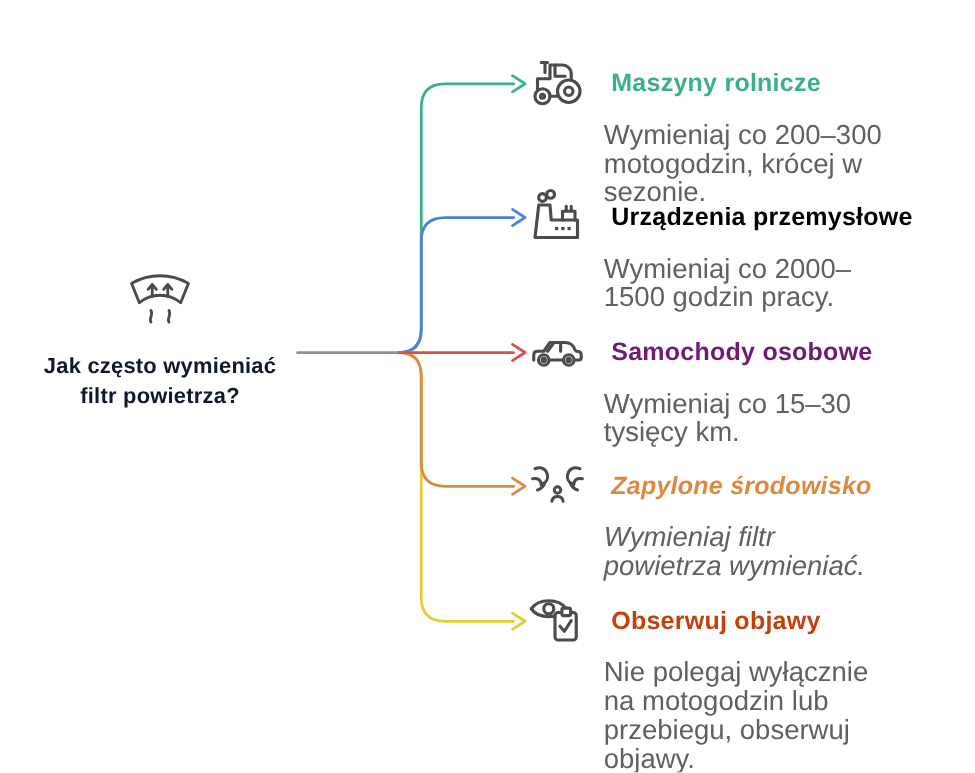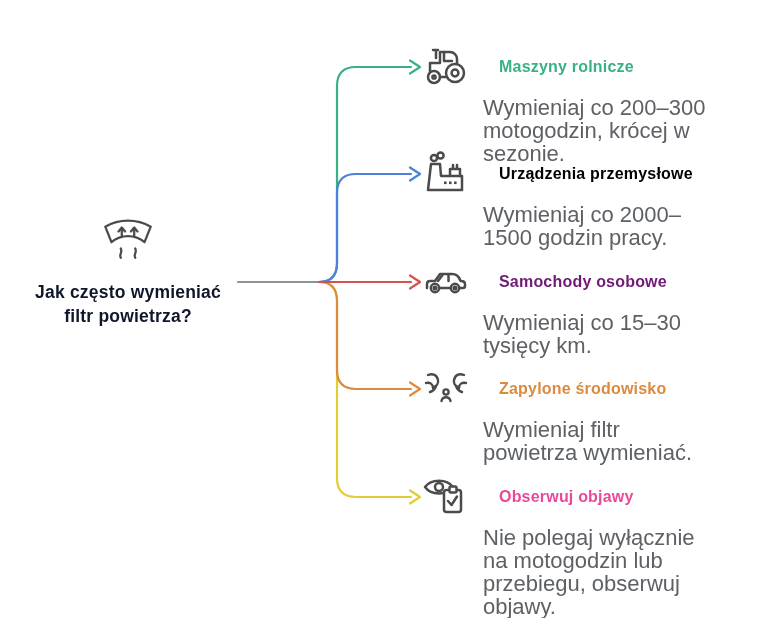--- a/index.html
+++ b/index.html
@@ -6,21 +6,21 @@
   .canvas{position:relative;width:780px;height:618px;background:#ffffff;overflow:hidden;
           font-family:"Liberation Sans",sans-serif;}
   #connectors{position:absolute;left:0;top:0;width:780px;height:618px;}
   .root-icon{position:absolute;left:97px;top:211px;width:62px;height:50px;color:#4b4b4b;}
   .root-icon svg,.icon48 svg{width:100%;height:100%;display:block;}
   .root-title{position:absolute;left:26px;top:280px;width:204px;text-align:center;
               font-size:17.5px;font-weight:700;color:#0f172a;line-height:1.38;letter-spacing:.2px;}
   .item{position:absolute;left:422px;width:310px;}
   .item-head{display:flex;align-items:center;height:48px;gap:13px;}
   .icon48{width:48px;height:48px;flex:0 0 48px;color:#4b4b4b;}
-  .item-title{margin:16px;font-size:16px;font-weight:700;letter-spacing:.2px;white-space:nowrap;}
+  .item-title{margin:6px;font-size:20px;font-weight:700;letter-spacing:.2px;white-space:nowrap;}
   .item-desc{margin:5px 0 0 61px;width:235px;font-size:22px;line-height:23px;color:#5d6165;}
 </style>
 </head>
 <body>
 
 <div class="canvas">
   <svg id="connectors" viewBox="0 0 780 618" fill="none">
       <path d="M 238 282 H 319" stroke="#8b9299" stroke-width="2.2" fill="none" stroke-linecap="round" stroke-linejoin="round"></path>
       <path d="M 319 282 Q 337 282 337 263 V 86 Q 337 67 356 67 H 411 M 410 60.5 L 420 67 L 410 73.5" stroke="#3ab183" stroke-width="2.2" fill="none" stroke-linecap="round" stroke-linejoin="round"></path>
       <path d="M 319 282 Q 337 282 337 263 V 193 Q 337 174 356 174 H 411 M 410 167.5 L 420 174 L 410 180.5" stroke="#4c80d9" stroke-width="2.2" fill="none" stroke-linecap="round" stroke-linejoin="round"></path>
@@ -86,21 +86,21 @@
               <circle cx="13" cy="30" r="1.3"></circle>
               <circle cx="33" cy="30" r="4.2"></circle>
               <circle cx="33" cy="30" r="1.3"></circle>
               <path d="M17.3 30 H28.7"></path>
             </svg>
           </span>
           <h3 class="item-title" style="color: #701a75;">Samochody osobowe</h3>
         </div>
         <p class="item-desc">Wymieniaj co 15–30 tysięcy km.</p>
       </div>
-      <div class="item" style="top: 365px;">
+      <div class="item" style="top: 365px; font-style: italic;">
         <div class="item-head">
           <span class="icon48">
             <svg viewBox="0 0 48 48" fill="none" stroke="currentColor" stroke-width="2.4" stroke-linecap="round" stroke-linejoin="round">
               <path d="M6 10 C11 8 15 10 16 15 C16.5 18 15 21 12 22"></path>
               <path d="M4 18 C8 17 11 19 11 23"></path>
               <path d="M8 27 C11 26 13 24 14 21"></path>
               <path d="M42 10 C37 8 33 10 32 15 C31.5 18 33 21 36 22"></path>
               <path d="M44 18 C40 17 37 19 37 23"></path>
               <path d="M40 27 C37 26 35 24 34 21"></path>
               <circle cx="24" cy="27" r="2.6"></circle>
@@ -115,18 +115,18 @@
         <div class="item-head">
           <span class="icon48">
             <svg viewBox="0 0 48 48" fill="none" stroke="currentColor" stroke-width="2.5" stroke-linecap="round" stroke-linejoin="round">
               <path d="M3 14 C9 5.5 25 5.5 31 14 C25 22.5 9 22.5 3 14 Z"></path>
               <circle cx="17" cy="14" r="4"></circle>
               <rect x="22" y="17" width="17" height="22" rx="2.5" fill="#ffffff"></rect>
               <rect x="27.5" y="13.5" width="7" height="6" rx="1.5" fill="#ffffff"></rect>
               <path d="M26 28 L29.5 32 L35 23.5"></path>
             </svg>
           </span>
-          <h3 class="item-title" style="color: #ec4899;">Obserwuj objawy</h3>
+          <h3 class="item-title" style="color: #c2410c;">Obserwuj objawy</h3>
         </div>
         <p class="item-desc">Nie polegaj wyłącznie na motogodzin lub przebiegu, obserwuj objawy.</p>
       </div>
     </div>
 </div>
 
 </body></html>

